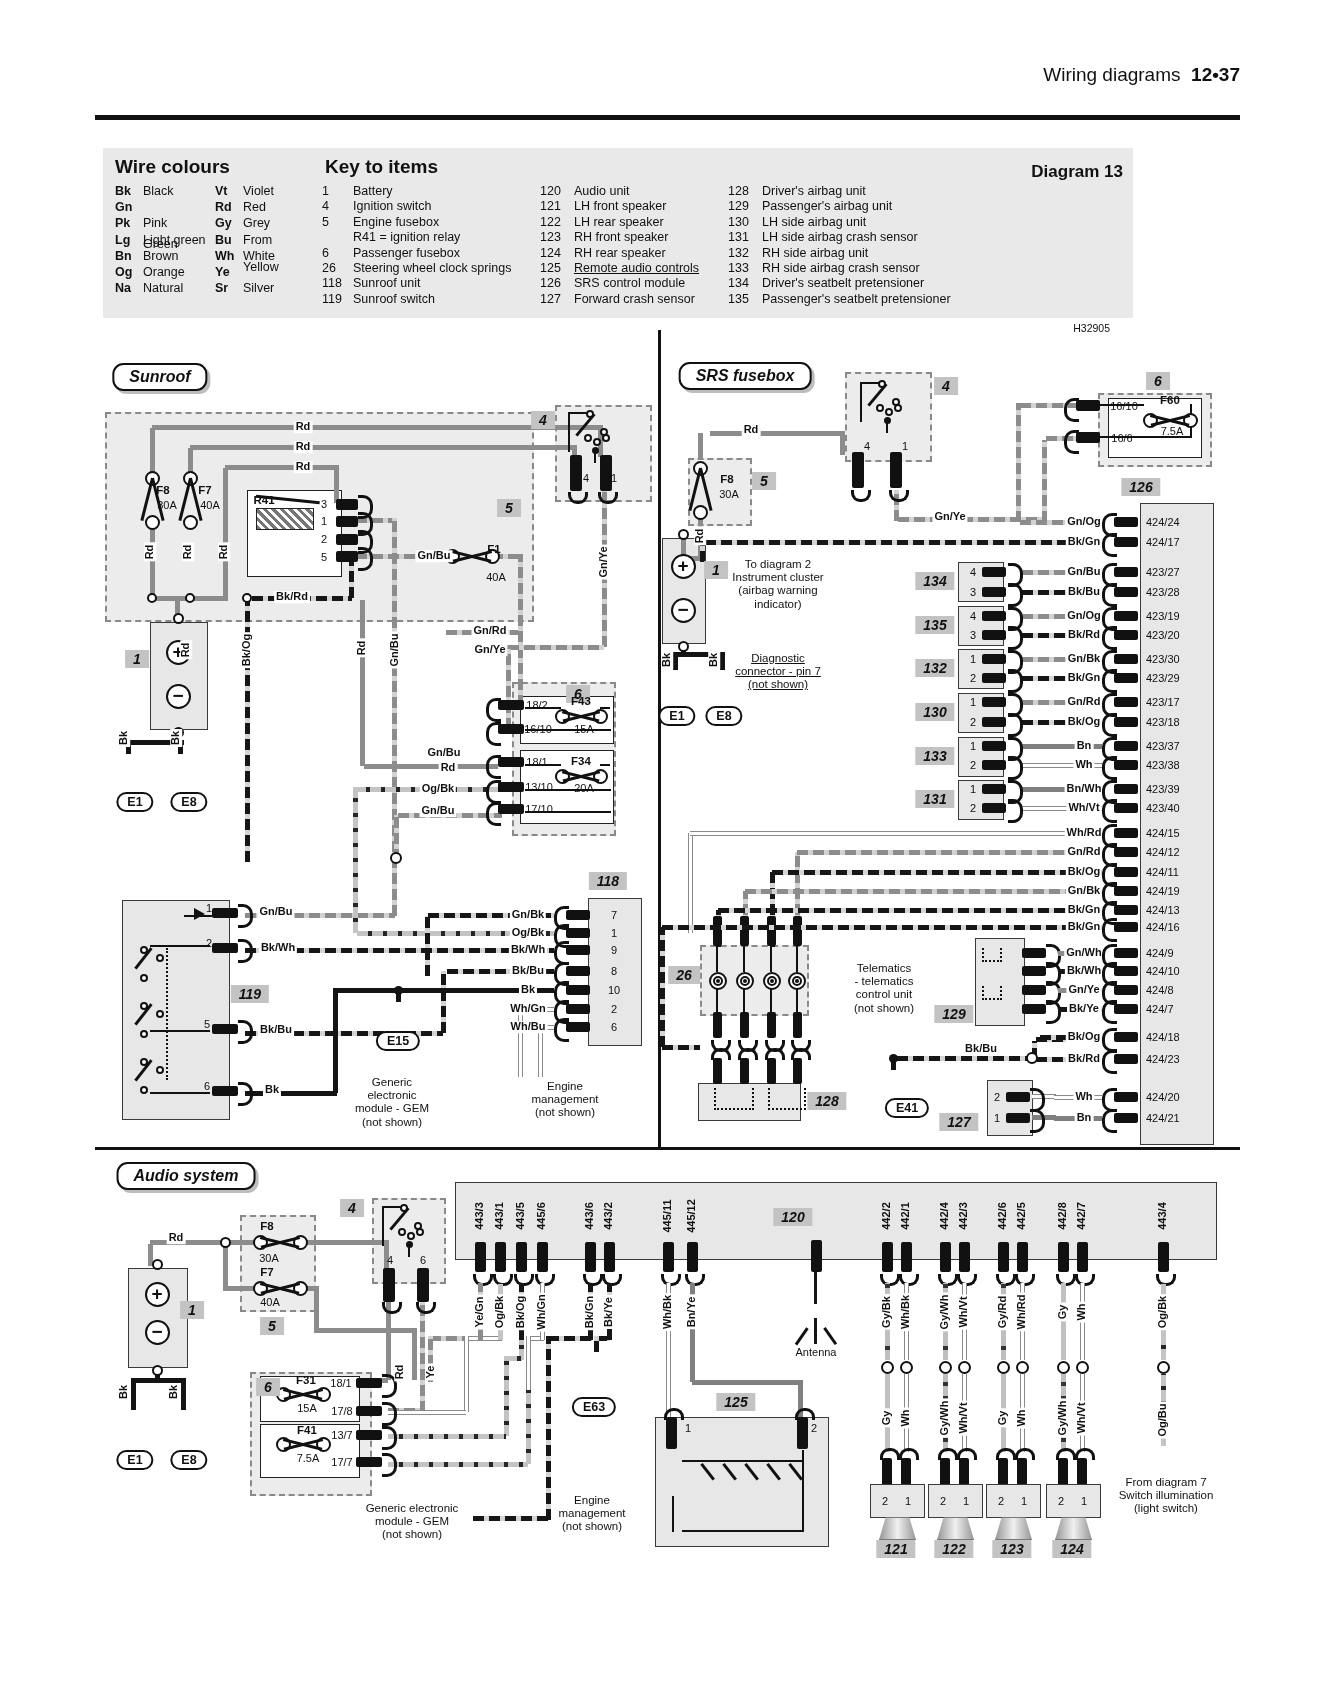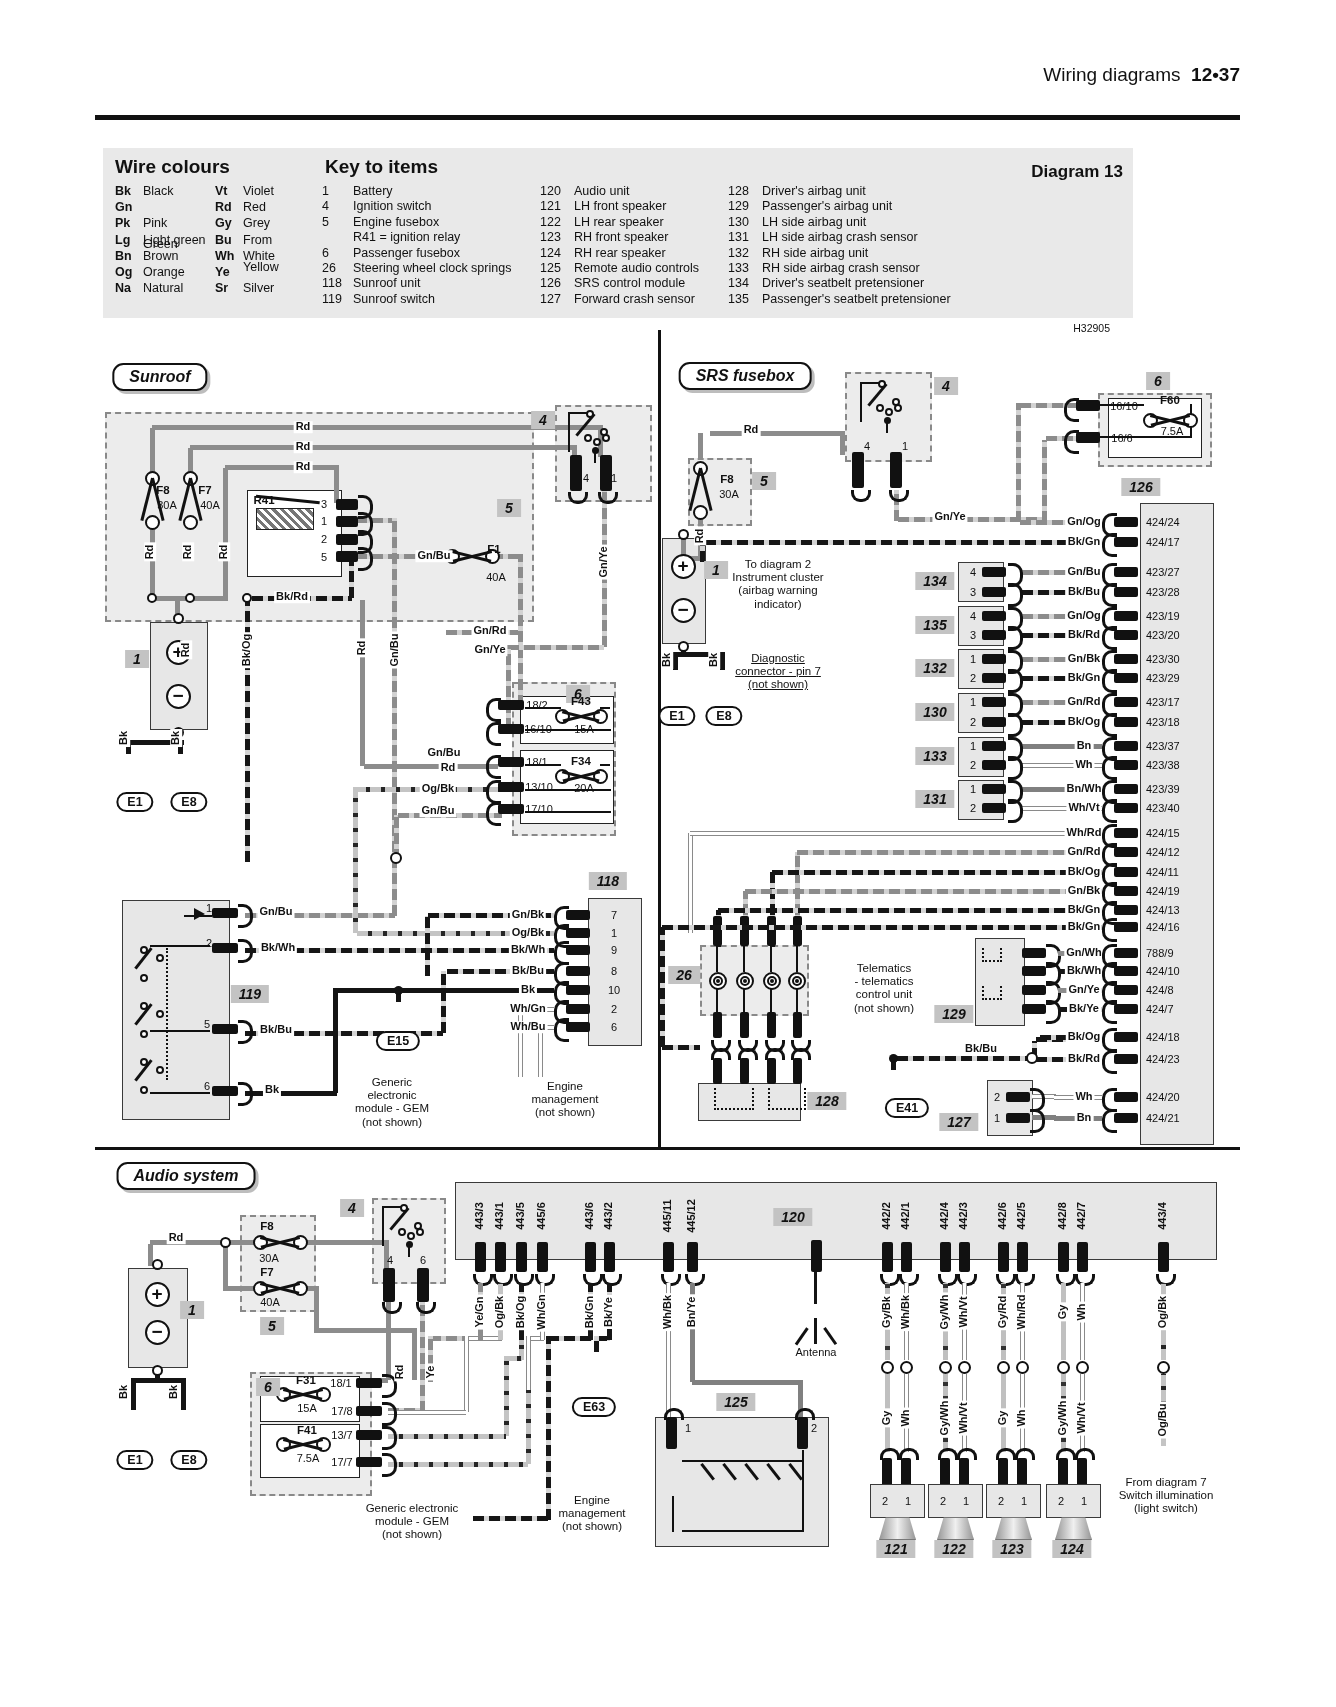--- a/index.html
+++ b/index.html
@@ -121,21 +121,21 @@
         <div class="lg-txt" style="left: 471px; top: 36px;">Audio unit</div>
         <div class="lg-txt" style="left: 437px; top: 51.4px;">121</div>
         <div class="lg-txt" style="left: 471px; top: 51.4px;">LH front speaker</div>
         <div class="lg-txt" style="left: 437px; top: 66.8px;">122</div>
         <div class="lg-txt" style="left: 471px; top: 66.8px;">LH rear speaker</div>
         <div class="lg-txt" style="left: 437px; top: 82.2px;">123</div>
         <div class="lg-txt" style="left: 471px; top: 82.2px;">RH front speaker</div>
         <div class="lg-txt" style="left: 437px; top: 97.6px;">124</div>
         <div class="lg-txt" style="left: 471px; top: 97.6px;">RH rear speaker</div>
         <div class="lg-txt" style="left: 437px; top: 113px;">125</div>
-        <div class="lg-txt" style="left: 471px; top: 113px;">Remote audio controls</div>
+        <div class="lg-txt" style="left: 471px; top: 113px; text-decoration: underline;">Remote audio controls</div>
         <div class="lg-txt" style="left: 437px; top: 128.4px;">126</div>
         <div class="lg-txt" style="left: 471px; top: 128.4px;">SRS control module</div>
         <div class="lg-txt" style="left: 437px; top: 143.8px;">127</div>
         <div class="lg-txt" style="left: 471px; top: 143.8px;">Forward crash sensor</div>
         <div class="lg-txt" style="left: 625px; top: 36px;">128</div>
         <div class="lg-txt" style="left: 659px; top: 36px;">Driver's airbag unit</div>
         <div class="lg-txt" style="left: 625px; top: 51.4px;">129</div>
         <div class="lg-txt" style="left: 659px; top: 51.4px;">Passenger's airbag unit</div>
         <div class="lg-txt" style="left: 625px; top: 66.8px;">130</div>
         <div class="lg-txt" style="left: 659px; top: 66.8px;">LH side airbag unit</div>
@@ -740,21 +740,21 @@
       <div class="pnl" style="left: 1146px; top: 910px;">424/13</div>
       <div class="seg bkd-h" style="left: 662px; top: 924.5px; width: 440px; height: 5px;"></div>
       <div class="lb" style="left: 1084px; top: 927px;">Bk/Gn</div>
       <div class="arcL" style="left: 1102px; top: 918px;"></div>
       <div class="stub" style="left: 1114px; top: 922px; width: 24px; height: 10px;"></div>
       <div class="pnl" style="left: 1146px; top: 927px;">424/16</div>
       <div class="seg gG-h" style="left: 1058px; top: 950.5px; width: 44px; height: 5px;"></div>
       <div class="lb" style="left: 1084px; top: 953px;">Gn/Wh</div>
       <div class="arcL" style="left: 1102px; top: 944px;"></div>
       <div class="stub" style="left: 1114px; top: 948px; width: 24px; height: 10px;"></div>
-      <div class="pnl" style="left: 1146px; top: 953px;">788/9</div>
+      <div class="pnl" style="left: 1146px; top: 953px;">424/9</div>
       <div class="seg bkd-h" style="left: 1058px; top: 968.5px; width: 44px; height: 5px;"></div>
       <div class="lb" style="left: 1084px; top: 971px;">Bk/Wh</div>
       <div class="arcL" style="left: 1102px; top: 962px;"></div>
       <div class="stub" style="left: 1114px; top: 966px; width: 24px; height: 10px;"></div>
       <div class="pnl" style="left: 1146px; top: 971px;">424/10</div>
       <div class="seg gG-h" style="left: 1058px; top: 987.5px; width: 44px; height: 5px;"></div>
       <div class="lb" style="left: 1084px; top: 990px;">Gn/Ye</div>
       <div class="arcL" style="left: 1102px; top: 981px;"></div>
       <div class="stub" style="left: 1114px; top: 985px; width: 24px; height: 10px;"></div>
       <div class="pnl" style="left: 1146px; top: 990px;">424/8</div>

